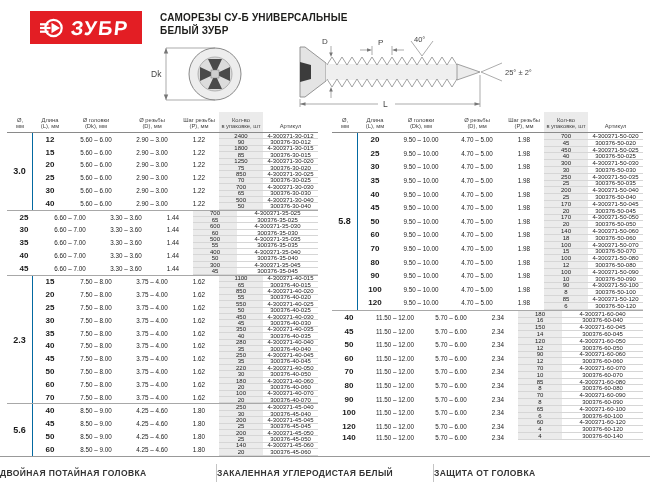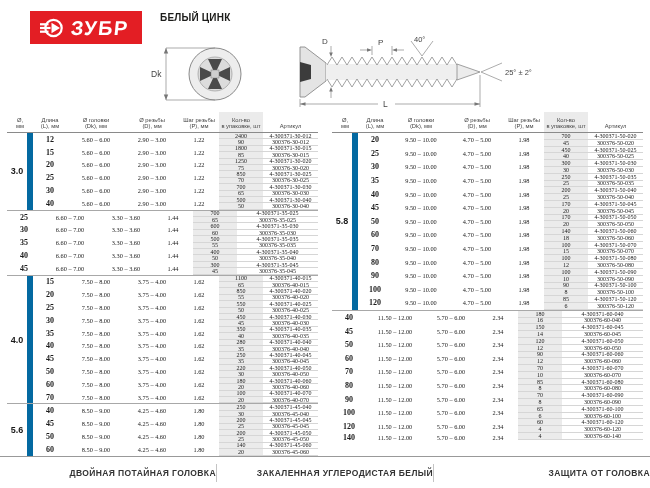--- a/index.html
+++ b/index.html
@@ -18,36 +18,36 @@
   .tables{position:absolute;left:0;top:112px;right:0;display:flex;gap:14px;padding:0 7px;}
   .stable{flex:1;min-width:0;}
   .thead{display:flex;border-bottom:1px solid #8a8a8a;height:20px;}
   .th{font-size:5.8px;line-height:6.6px;text-align:center;color:#444;height:100%;
       display:flex;flex-direction:column;justify-content:flex-end;box-sizing:border-box;padding-bottom:2px;}
   .c0{width:26px;} .c1{width:34px;} .c2{width:58px;} .c3{width:54px;} .c4{width:40px;}
   .c5{width:44px;background:#ebebeb;} .c6{flex:1;}
   .group{display:flex;}
   .gsep{border-top:1px solid #a8a8a8;}
   .dia{width:26px;display:flex;align-items:center;justify-content:center;font-weight:700;
-       font-size:9px;border-right:6px solid #0369a1;box-sizing:border-box;}
+       font-size:9px;border-right:1px solid #0369a1;box-sizing:border-box;}
   .rows{flex:1;min-width:0;}
-  .row{display:flex;align-items:stretch;font-family:Liberation Serif, serif;}
+  .row{display:flex;align-items:stretch;}
   .cell{display:flex;align-items:center;justify-content:center;box-sizing:border-box;}
   .len{width:34px;font-weight:700;font-size:8px;}
   .c2w{width:58px;font-size:6.3px;color:#222;}
   .c3w{width:54px;font-size:6.3px;color:#222;}
   .c4w{width:40px;font-size:6.3px;color:#222;}
   .pcol{flex:1;display:flex;flex-direction:column;min-width:0;}
   .pack{display:flex;height:var(--sub);box-sizing:border-box;border-bottom:1px solid #d6d6d6;}
   .qty{width:44px;background:#ebebeb;font-size:6px;display:flex;align-items:center;justify-content:center;}
   .art{flex:1;font-size:6px;display:flex;align-items:center;justify-content:center;white-space:nowrap;}
   
   .footer{position:absolute;left:0;right:0;bottom:0;height:31px;border-top:1px solid #999;
           display:flex;align-items:center;background:#fff;}
-  .fcell{flex:1;text-align:right;font-size:8.5px;font-weight:700;color:#333;letter-spacing:.4px;}
+  .fcell{flex:1;text-align:left;font-size:8.5px;font-weight:700;color:#333;letter-spacing:.4px;}
   .fdiv{width:1px;height:18px;background:#c4c4c4;}
   svg text{font-family:"Liberation Sans",sans-serif;}
 </style>
 </head>
 <body>
 
 <div class="page">
 
   <div class="logo">
     <span style="display:inline-flex;">
@@ -56,21 +56,22 @@
         <rect x="0" y="7.2" width="8.5" height="2.2" fill="#fff"></rect>
         <rect x="0" y="10.9" width="10.5" height="2.2" fill="#fff"></rect>
         <rect x="0" y="14.6" width="8.5" height="2.2" fill="#fff"></rect>
         <polygon points="11.5,6.8 20,12 11.5,17.2" fill="#fff"></polygon>
       </svg>
     </span>
     <span class="logo-text">ЗУБР</span>
   </div>
 
   <div class="title">
-    <div>БЕЛЫЙ ЦИНК</div>
+    <div>САМОРЕЗЫ СУ-Б УНИВЕРСАЛЬНЫЕ</div>
+    <div>БЕЛЫЙ ЗУБР</div>
   </div>
 
   <div class="diagram">
     <svg width="420" height="78" viewBox="0 0 420 78">
 
       <circle cx="65" cy="40" r="26" fill="#ededed" stroke="#8a8a8a" stroke-width="1"></circle>
       <circle cx="65" cy="40" r="17" fill="#dcdcdc" stroke="#9a9a9a" stroke-width="0.7"></circle>
       <g fill="#4a4a4a">
         <polygon points="65,40 58,25 72,25"></polygon>
         <polygon points="65,40 58,55 72,55"></polygon>
@@ -339,21 +340,21 @@
                 </div>
                 <div class="pack">
                   <div class="qty">45</div>
                   <div class="art">300376-35-045</div>
                 </div>
               </div>
             </div>
           </div>
         </div>
         <div class="group gsep">
-          <div class="dia">4.0</div>
+          <div class="dia">2.3</div>
           <div class="rows">
             <div class="row">
               <div class="cell len">15</div>
               <div class="cell c2w">7.50 – 8.00</div>
               <div class="cell c3w">3.75 – 4.00</div>
               <div class="cell c4w">1.62</div>
               <div class="pcol">
                 <div class="pack">
                   <div class="qty">1100</div>
                   <div class="art">4-300371-40-015</div>

